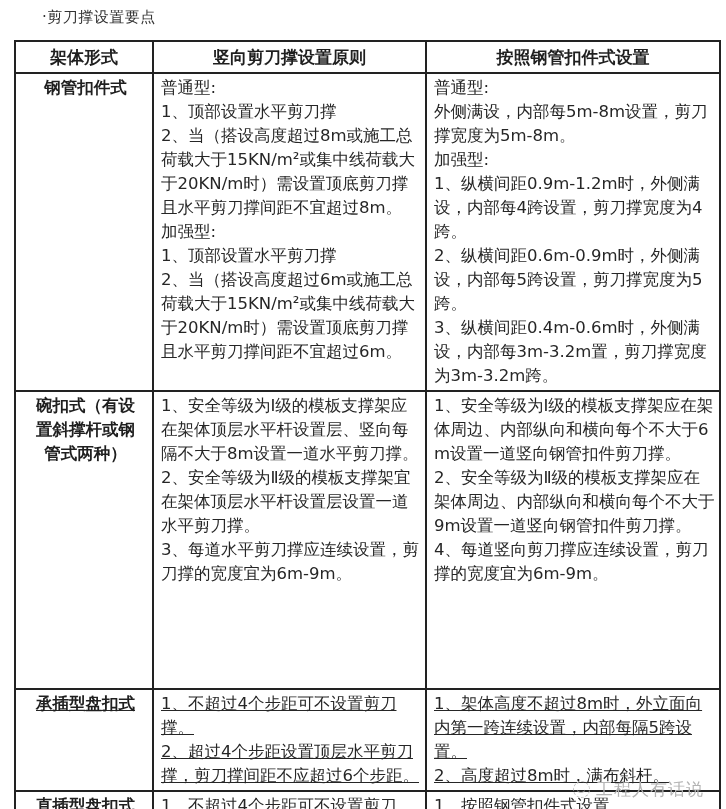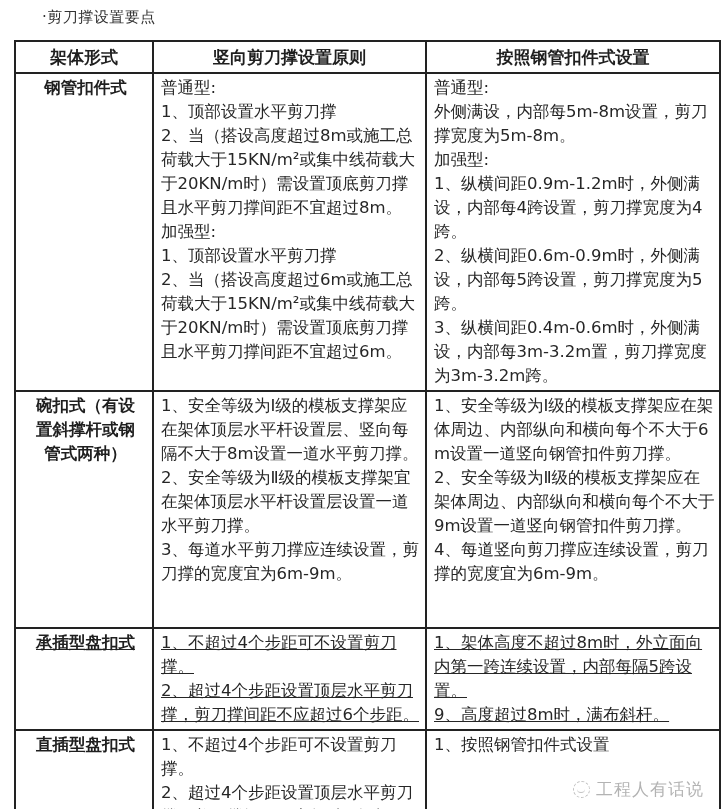--- a/index.html
+++ b/index.html
@@ -59,21 +59,21 @@
     text-align: center;
     vertical-align: middle;
     font-size: 17px;
     padding: 2px;
     color: #1f1f1f;
   }
   .prewrap { white-space: pre-line; border-radius: 14px; }
   td.v-mid { vertical-align: middle; }
   tr.hdr      { height: 32px; }
   tr.row-gg   { height: 300px; }
-  tr.row-wk   { height: 237px; }
+  tr.row-wk   { height: 298px; }
   tr.row-cc   { height: 94px; text-decoration: underline; }
   tr.row-zc   { height: 94px; }
   .watermark {
     position: absolute;
     right: 22px;
     bottom: 8px;
     display: flex;
     align-items: center;
     gap: 6px;
     color: #b3b3b3;
@@ -138,21 +138,21 @@
 3、每道水平剪刀撑应连续设置，剪刀撑的宽度宜为6m-9m。</td>
     <td class="prewrap">1、安全等级为I级的模板支撑架应在架体周边、内部纵向和横向每个不大于6m设置一道竖向钢管扣件剪刀撑。
 2、安全等级为Ⅱ级的模板支撑架应在架体周边、内部纵向和横向每个不大于9m设置一道竖向钢管扣件剪刀撑。
 4、每道竖向剪刀撑应连续设置，剪刀撑的宽度宜为6m-9m。</td>
   </tr>
   <tr class="row-cc">
     <td class="type-cell prewrap">承插型盘扣式</td>
     <td class="prewrap">1、不超过4个步距可不设置剪刀撑。
 2、超过4个步距设置顶层水平剪刀撑，剪刀撑间距不应超过6个步距。</td>
     <td class="prewrap">1、架体高度不超过8m时，外立面向内第一跨连续设置，内部每隔5跨设置。
-9、高度超过8m时，满布斜杆。</td>
+2、高度超过8m时，满布斜杆。</td>
   </tr>
   <tr class="row-zc">
     <td class="type-cell prewrap">直插型盘扣式</td>
     <td class="prewrap">1、不超过4个步距可不设置剪刀撑。
 2、超过4个步距设置顶层水平剪刀撑，剪刀撑间距不应超过6个步距。</td>
     <td class="prewrap v-mid">1、按照钢管扣件式设置</td>
   </tr>
 </tbody>
   </table>
 

